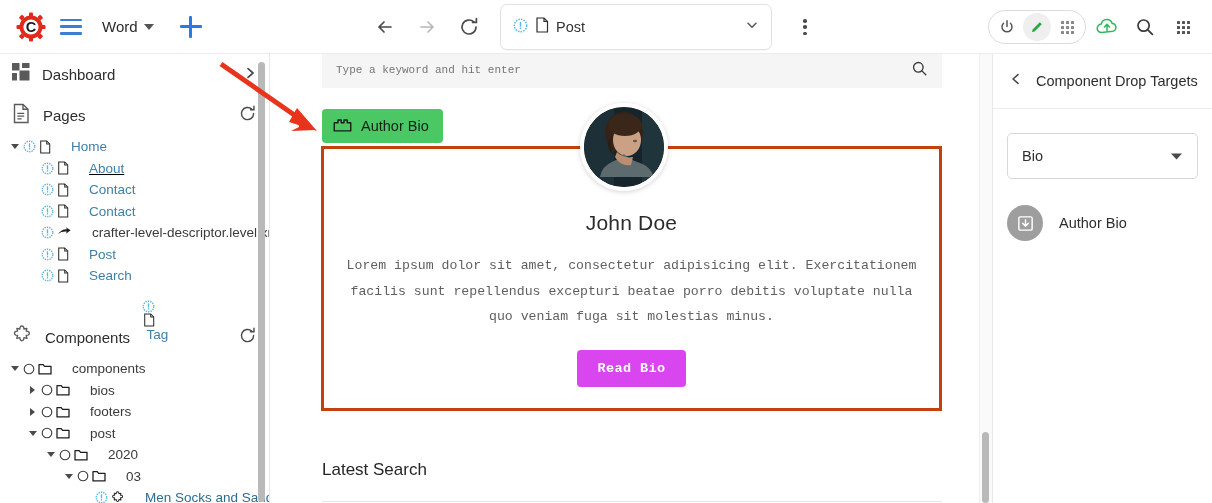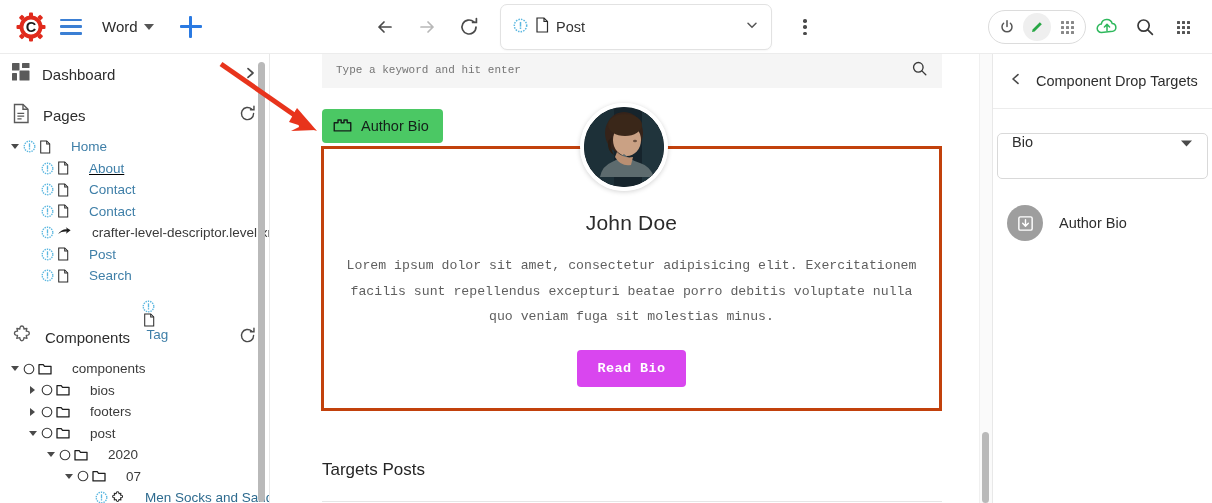--- a/index.html
+++ b/index.html
@@ -128,22 +128,22 @@
 
   
   .rpanel {
     position:absolute; right:0; top:54px; width: 220px; height: 449px;
     background:#fff; border-left:1px solid #e8e8e8;
   }
   .rp-hdr { height: 55px; display:flex; align-items:center; padding-left: 16px; gap: 14px; border-bottom:1px solid #ececec; }
   .rp-back { color:#555; font-size:16px; cursor:pointer; }
   .rp-title { font-size: 14.5px; color: #2d2d2d; }
   .rp-select {
-    margin: 24px 4px 0; height: 46px; border:1px solid #d9d9d9; border-radius:5px;
-    display:flex; align-items:flex-start; padding: 0 14px; cursor:pointer;
+    margin: 24px 14px 0; height: 46px; border:1px solid #d9d9d9; border-radius:5px;
+    display:flex; align-items:center; padding: 0 14px; cursor:pointer;
   }
   .rp-select .sval { flex:1; font-size: 14.5px; color:#2e2e2e; }
   .rp-item { margin: 26px 14px 0; display:flex; align-items:center; gap: 16px; cursor:pointer; }
   .rp-av { width: 36px; height: 36px; border-radius:50%; background:#9e9e9e; display:flex;align-items:center;justify-content:center; }
   .rp-ilabel { font-size: 14.5px; color:#2d2d2d; }
 
   
   .anno { position:absolute; left:0; top:0; width:1212px; height:503px; pointer-events:none; z-index: 50; }
 </style>
 </head>
@@ -568,21 +568,21 @@
           <span style="display: flex; align-items: center; margin-left: 2px;">
             <svg width="12" height="12" viewBox="0 0 14 14">
               <circle cx="7" cy="7" r="5.6" fill="none" stroke="#3a3a3a" stroke-width="1.3"></circle>
             </svg>
           </span>
           <span style="display: flex; align-items: center; margin-left: 3px;">
             <svg width="14" height="12" viewBox="0 0 15 13" fill="none" stroke="#1f1f1f" stroke-width="1.4" stroke-linejoin="round">
               <path d="M1 11.8 V1.8 H5.6 L7 3.6 H14 V11.8 Z"></path>
             </svg>
           </span>
-          <span class="label lbl-dark">07</span>
+          <span class="label lbl-dark">03</span>
         </div>
         <div class="tnode" style="padding-left: 80px;">
           <span class="arrow"></span>
           <span style="display: flex; align-items: center; margin-left: 2px;">
             <svg width="13" height="13" viewBox="0 0 16 16">
               <circle cx="8" cy="8" r="6.5" fill="none" stroke="#5bb7e0" stroke-width="1.7" stroke-dasharray="1.7 1.2"></circle>
               <rect x="7.2" y="4.1" width="1.6" height="5" fill="#5bb7e0"></rect>
               <rect x="7.2" y="10" width="1.6" height="1.7" fill="#5bb7e0"></rect>
             </svg>
           </span>
@@ -643,21 +643,21 @@
           <ellipse cx="41" cy="18" rx="17" ry="11" fill="#3a2719"></ellipse>
           <path d="M28 30 q-3 10 2 18 q-7 -4 -6 -14 Z" fill="#2d1e14"></path>
           <ellipse cx="51" cy="34" rx="2" ry="1.3" fill="#6d5240"></ellipse>
           <path d="M40 47 q6 6 16 9 q10 3 14 14 L16 70 q2 -11 12 -15 q7 -3 12 -8 Z" fill="#5d6b6e"></path>
           <path d="M33 45 q7 7 16 5 l-2 8 q-10 2 -16 -8 Z" fill="#b98f72"></path>
         </g>
       </svg>
     </div>
 
     <div class="latest">
-      <div class="latest-title">Targets Posts</div>
+      <div class="latest-title">Latest Search</div>
       <div class="latest-rule"></div>
     </div>
 
     <div class="content-track"></div>
     <div class="content-scroll"></div>
   </div>
 
   <div class="rpanel">
     <div class="rp-hdr">
       <span class="rp-back">

